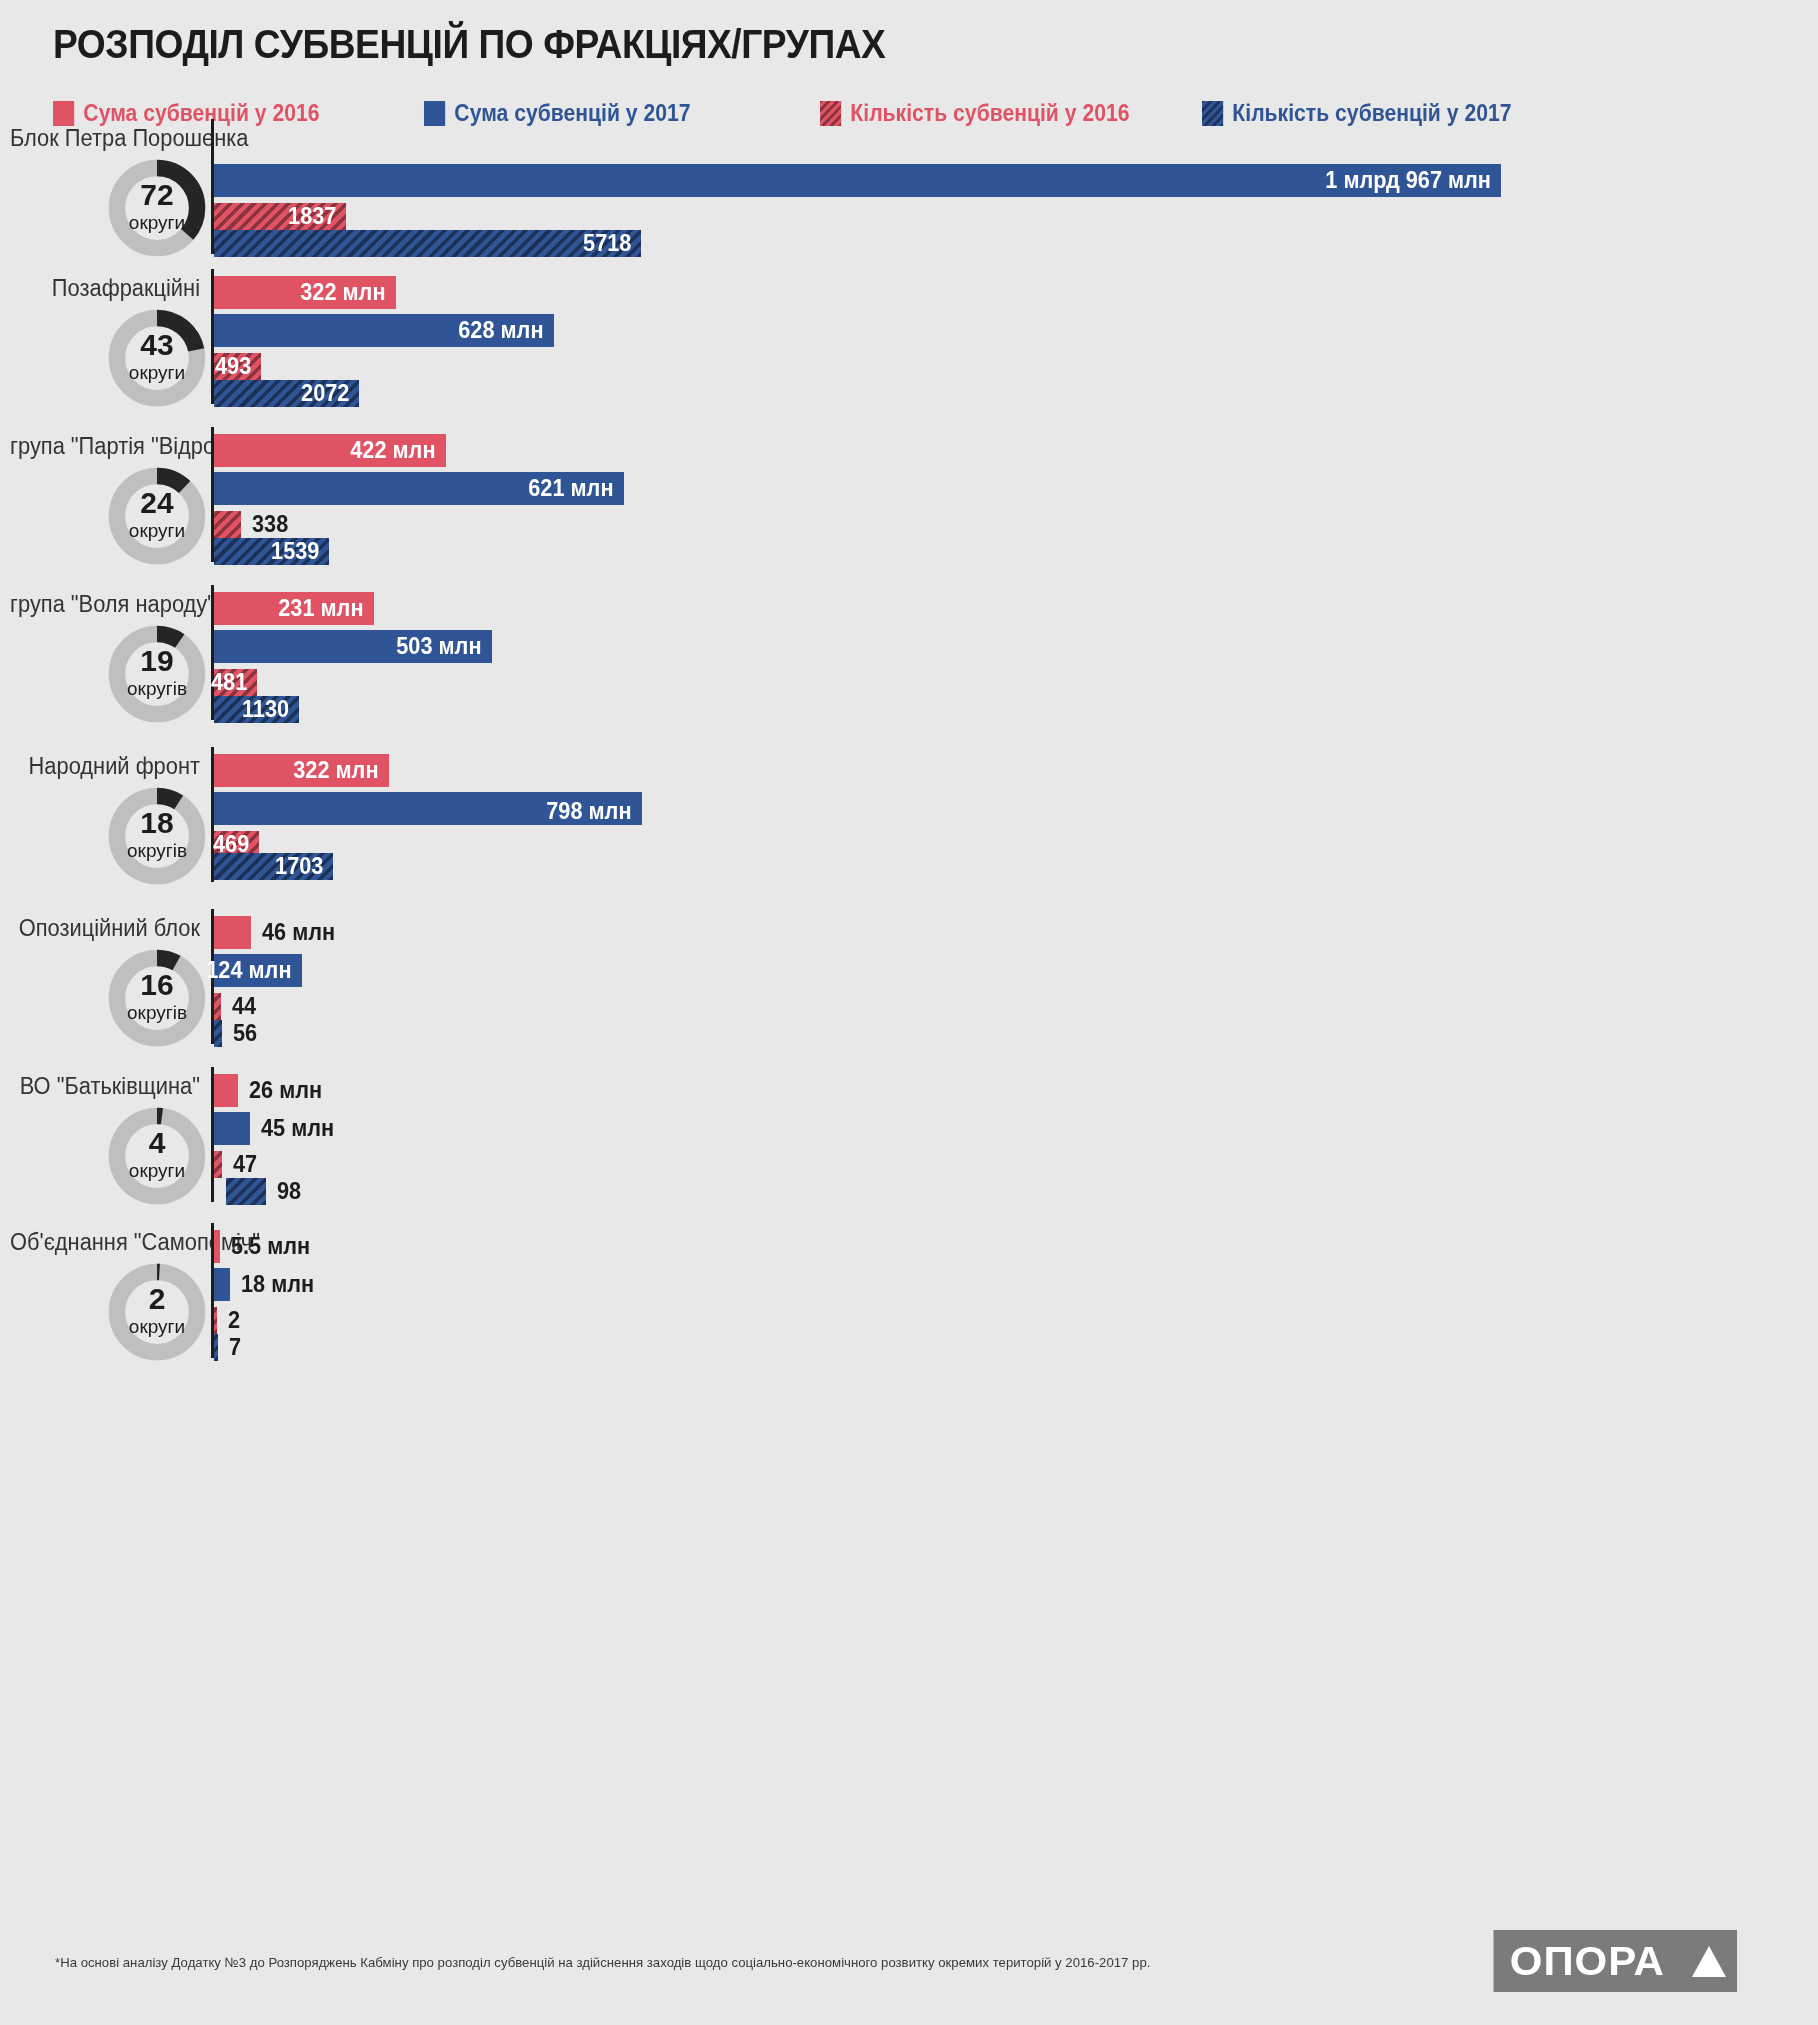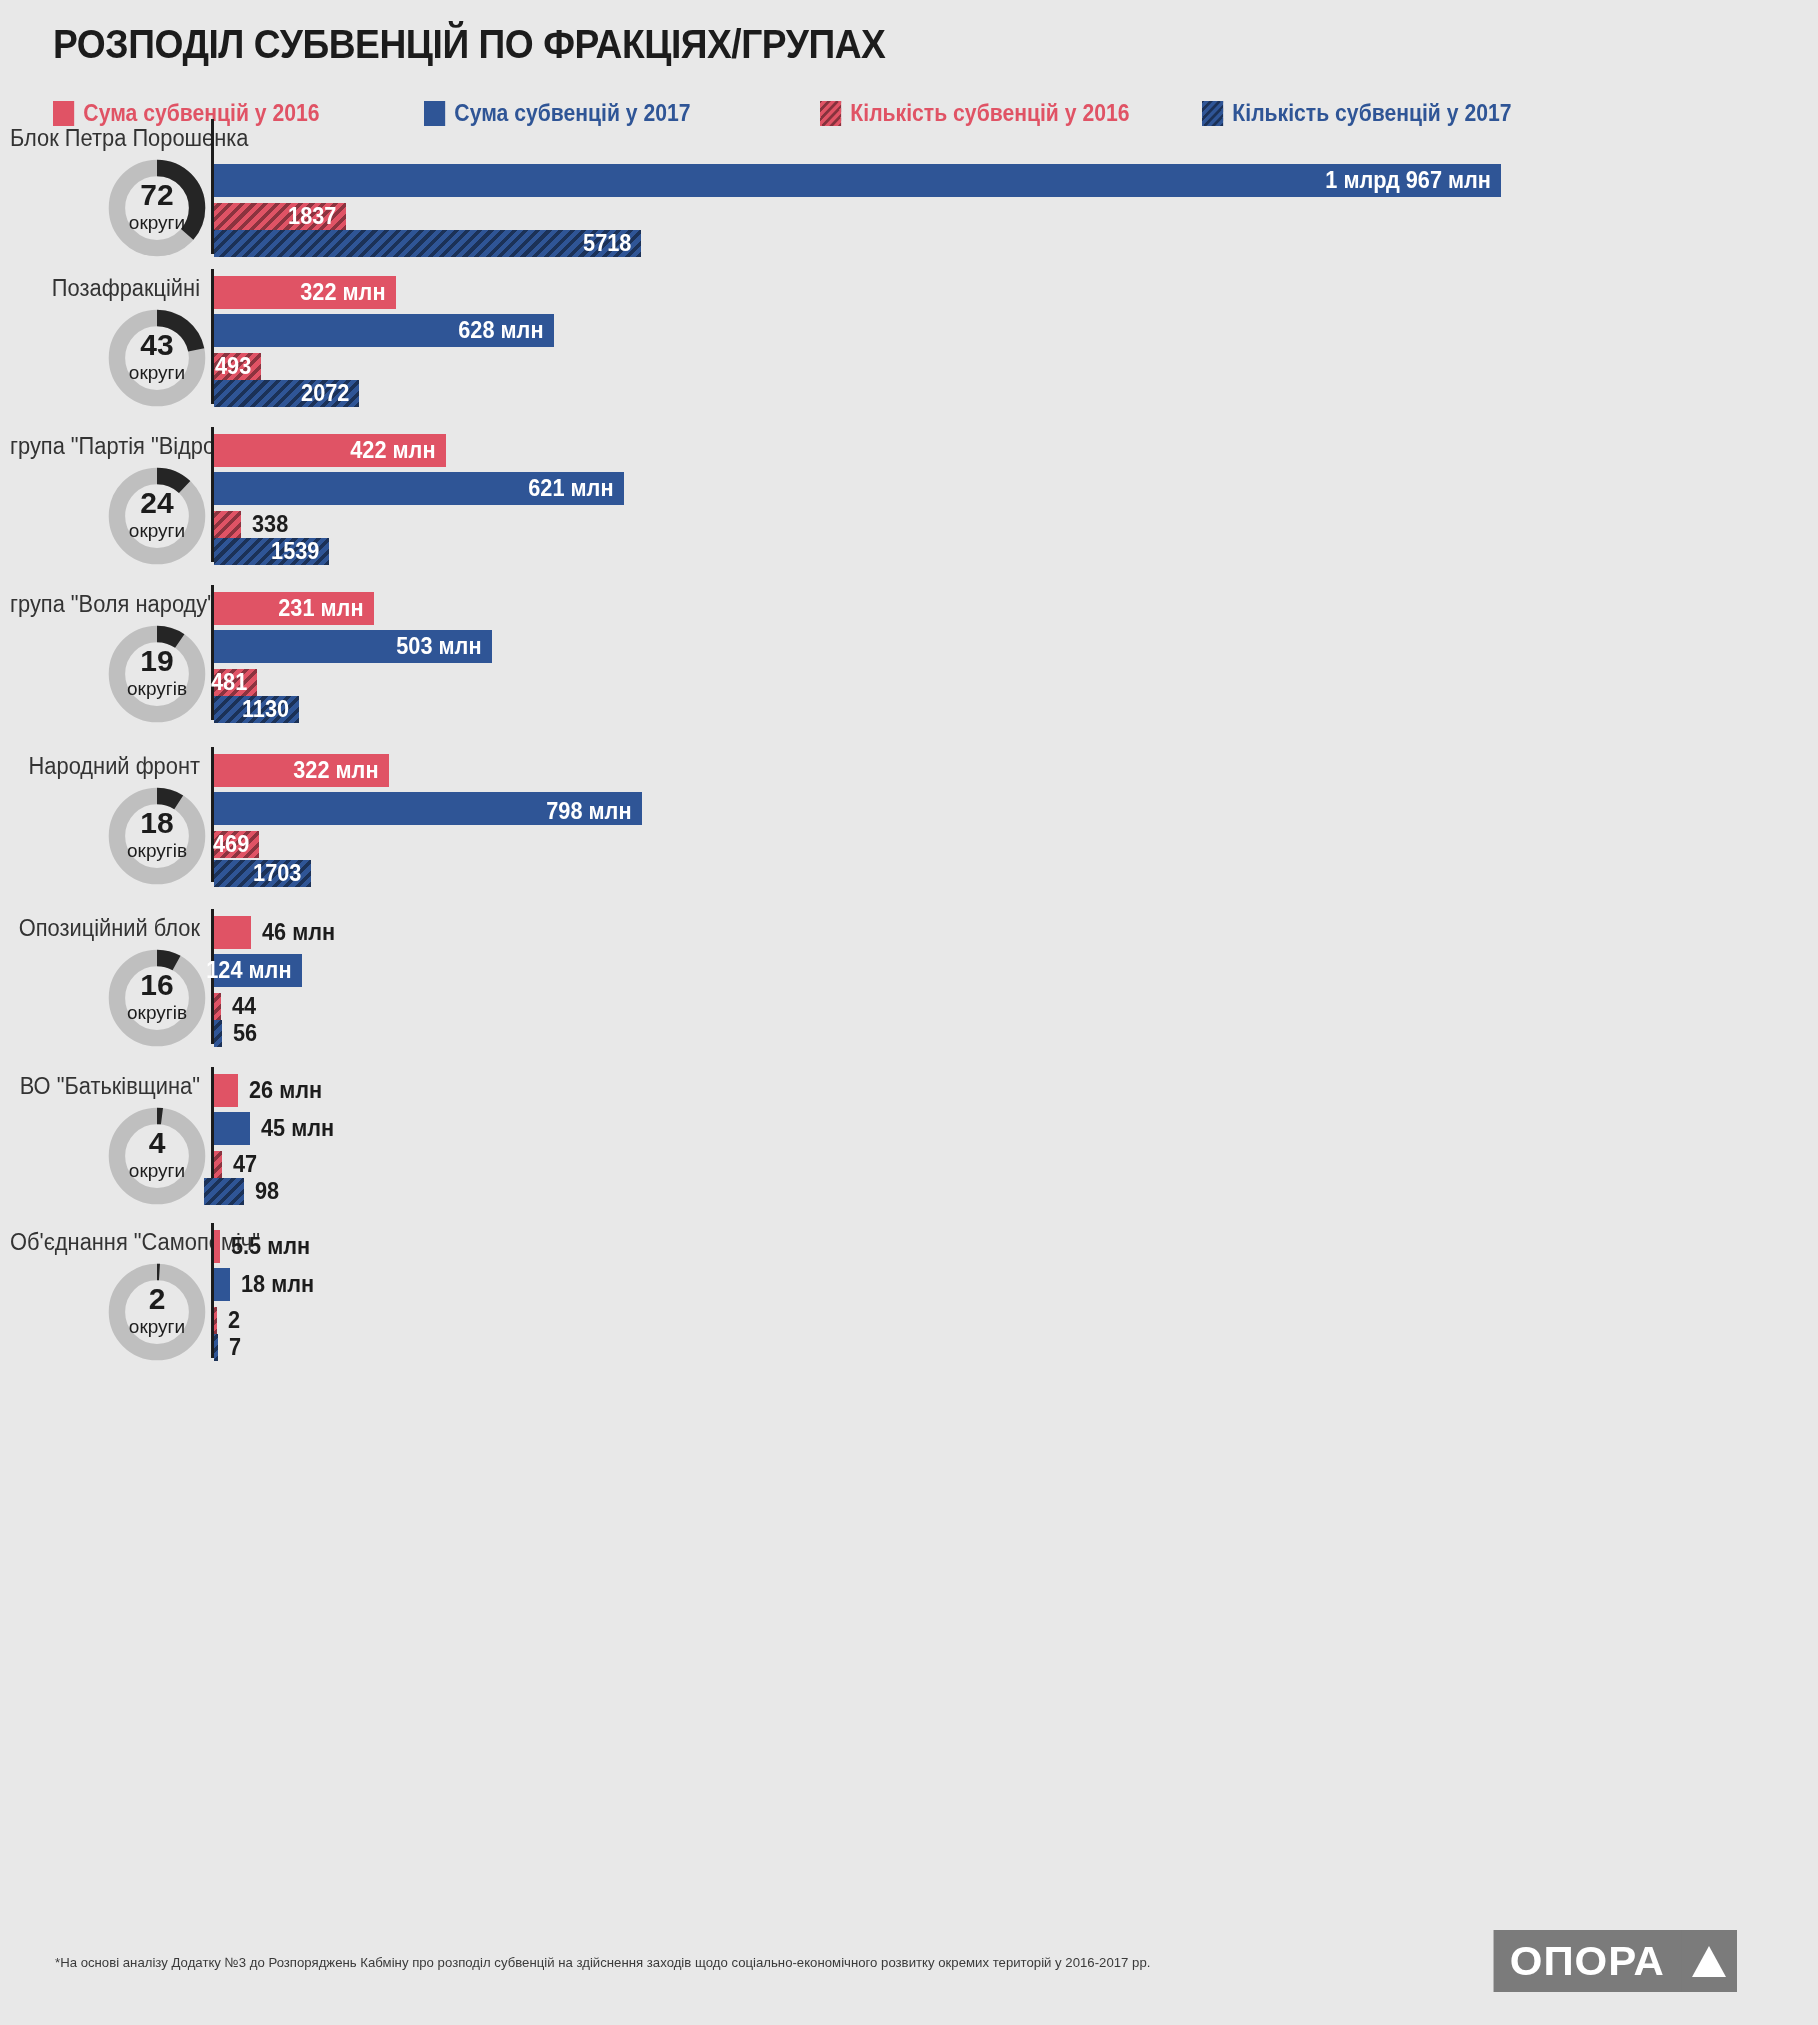--- a/index.html
+++ b/index.html
@@ -295,21 +295,21 @@
       <div class="axis" style="left: 211px; top: 0px; height: 135px;"></div>
       <div class="bar b-red" style="left: 214px; top: 7.3px; width: 175px; height: 33px;">
         <span class="val-in">322 млн</span>
       </div>
       <div class="bar b-blue" style="left: 214px; top: 45px; width: 428px; height: 33px; align-items: flex-end;">
         <span class="val-in">798 млн</span>
       </div>
       <div class="bar b-red-h" style="left: 214px; top: 84px; width: 45px; height: 27px;">
         <span class="val-in">469</span>
       </div>
-      <div class="bar b-blue-h" style="left: 214px; top: 113px; width: 97px; height: 27px;">
+      <div class="bar b-blue-h" style="left: 214px; top: 106px; width: 119px; height: 27px;">
         <span class="val-in">1703</span>
       </div>
     </div>
     <div class="group" style="top: 909px; height: 156px;">
       <div class="grp-label" style="left: 0px; width: 200px; top: 5.5px;">Опозиційний блок</div>
       <div class="donut" style="left: 106px; top: 38px; width: 102px; height: 102px;">
         <svg width="102" height="102" viewBox="0 0 112 112">
           <circle cx="56" cy="56" r="44" fill="none" stroke="#bfbfbf" stroke-width="18"></circle>
           <circle cx="56" cy="56" r="44" fill="none" stroke="#252525" stroke-width="18" stroke-dasharray="22.39 254.07" transform="rotate(-90 56 56)"></circle>
         </svg>
@@ -347,21 +347,21 @@
       <div class="axis" style="left: 211px; top: 0px; height: 135px;"></div>
       <div class="bar b-red" style="left: 214px; top: 7.3px; width: 23.6px; height: 33px;">
         <span class="val-out">26 млн</span>
       </div>
       <div class="bar b-blue" style="left: 214px; top: 45px; width: 36px; height: 33px;">
         <span class="val-out">45 млн</span>
       </div>
       <div class="bar b-red-h" style="left: 214px; top: 84px; width: 8.2px; height: 27px;">
         <span class="val-out">47</span>
       </div>
-      <div class="bar b-blue-h" style="left: 204px; top: 111px; width: 10px; height: 27px; padding-left: 40px;">
+      <div class="bar b-blue-h" style="left: 226px; top: 111px; width: 10px; height: 27px; padding-left: 40px;">
         <span class="val-out">98</span>
       </div>
     </div>
     <div class="group" style="top: 1223px; height: 156px;">
       <div class="grp-label" style="left: 0px; width: 200px; top: 5.5px;">Об'єднання "Самопоміч"</div>
       <div class="donut" style="left: 106px; top: 38px; width: 102px; height: 102px;">
         <svg width="102" height="102" viewBox="0 0 112 112">
           <circle cx="56" cy="56" r="44" fill="none" stroke="#bfbfbf" stroke-width="18"></circle>
           <circle cx="56" cy="56" r="44" fill="none" stroke="#252525" stroke-width="18" stroke-dasharray="2.76 273.70" transform="rotate(-90 56 56)"></circle>
         </svg>

